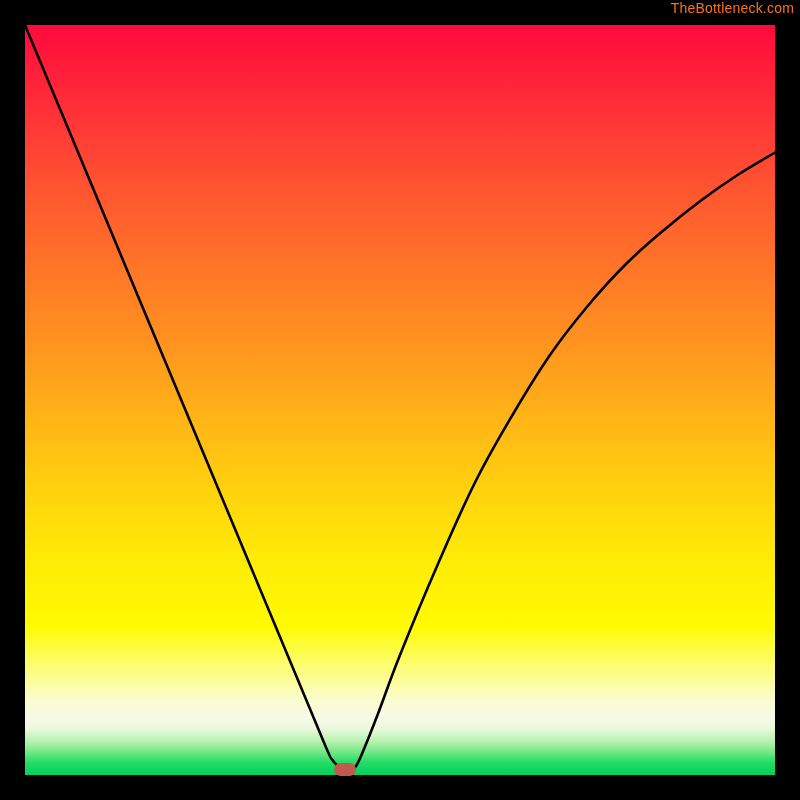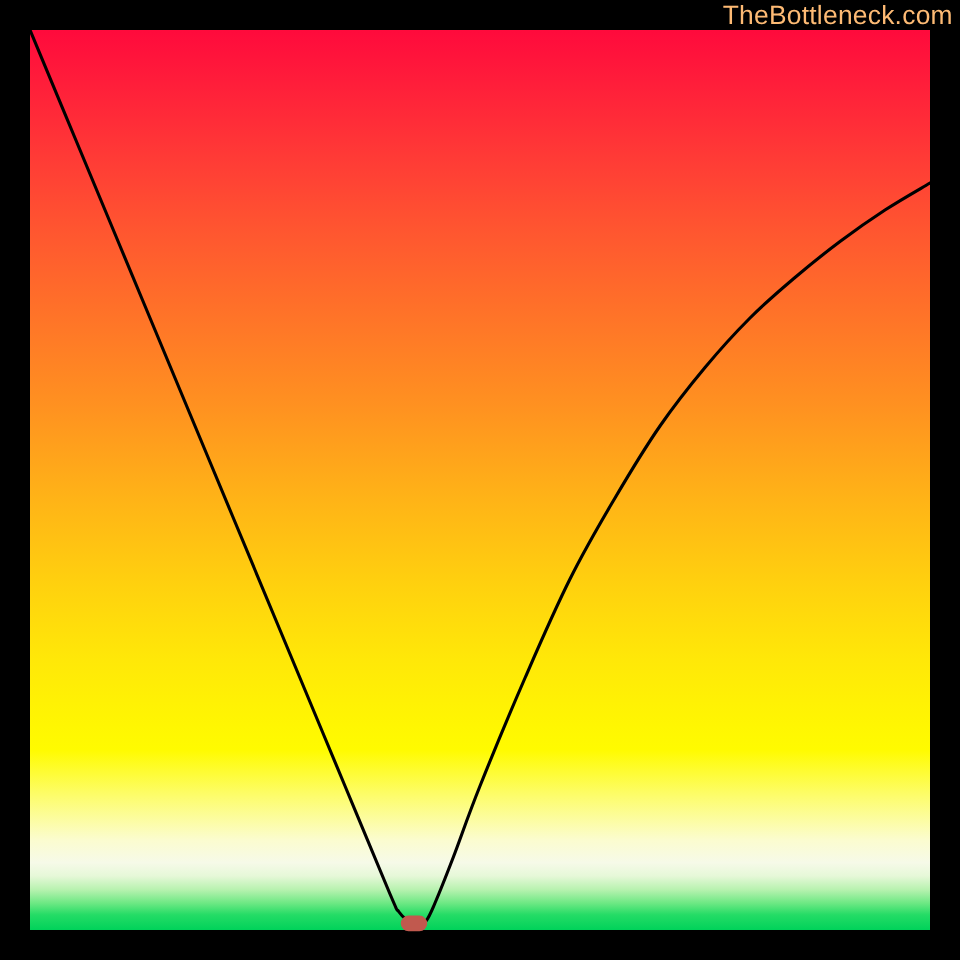--- a/index.html
+++ b/index.html
@@ -54,22 +54,22 @@
   }
   .marker {
     position: absolute;
     background: #c1594e;
     border-radius: 7px;
   }
   .watermark {
     position: absolute;
     top: 0;
     right: 6px;
-    color: #fdba74;
-    font-size: 22px;
+    color: #f97316;
+    font-size: 14px;
     font-weight: 500;
     letter-spacing: 0.2px;
   }
 </style>
 </head>
 <body>
 
 <div class="frame">
 
   <div class="plot">

